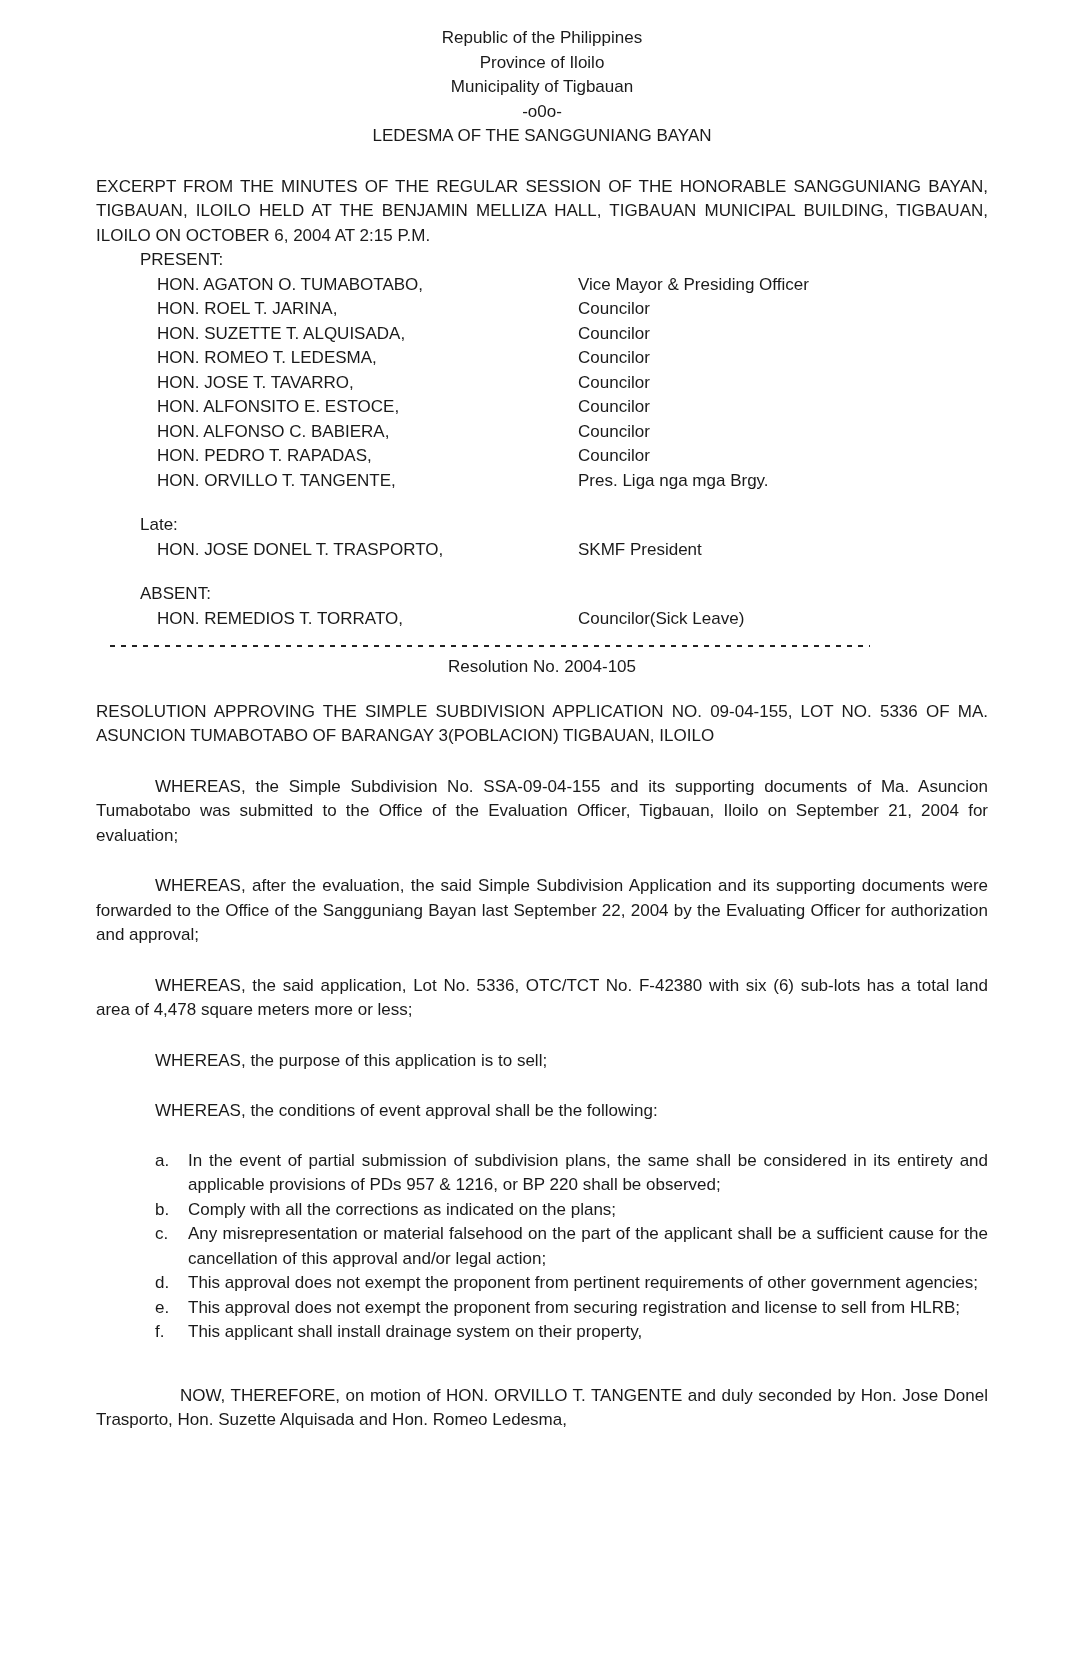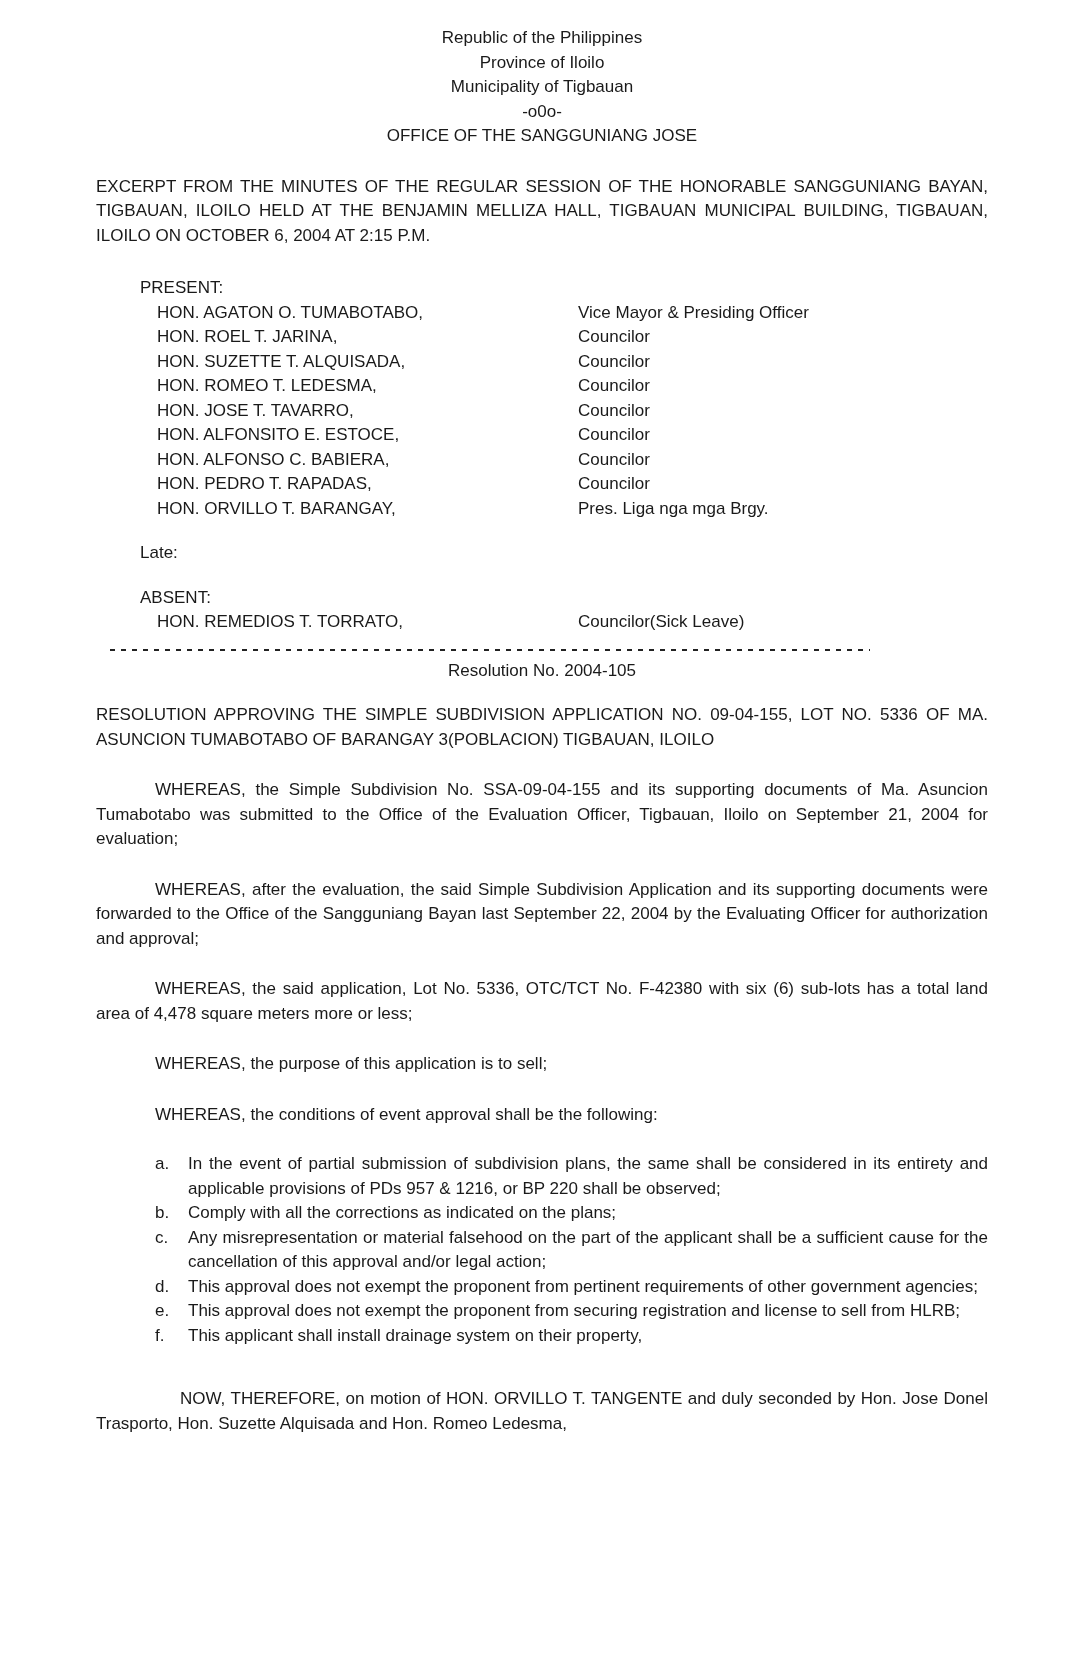--- a/index.html
+++ b/index.html
@@ -13,21 +13,21 @@
     line-height: 24.5px;
     color: #1a1a1a;
     -webkit-font-smoothing: antialiased;
   }
   .page { width: 1088px; height: 1664px; padding: 26px 100px 40px 96px; background: #ffffff; border-radius: 30px; }
   .center { text-align: center; }
   .justify { text-align: justify; }
 
   .excerpt { margin-top: 26px; }
 
-  .present-section { margin-top: 28px; }
+  .present-section { }
   .late-section   { margin-top: 20px; }
   .absent-section { margin-top: 20px; }
   .section-label  { padding-left: 44px; }
 
   .attendance-row { display: flex; padding-left: 61px; }
   .attendance-row .name { width: 421px; flex: none; }
   .attendance-row .position { flex: 1; }
 
   .dashes {
     margin: 14px 0 0 14px;
@@ -51,21 +51,21 @@
 </head>
 <body>
 
 <div class="page">
 
   <div class="center">
     <div>Republic of the Philippines</div>
     <div>Province of Iloilo</div>
     <div>Municipality of Tigbauan</div>
     <div>-o0o-</div>
-    <div>OFFICE OF THE SANGGUNIANG JOSE</div>
+    <div>LEDESMA OF THE SANGGUNIANG BAYAN</div>
   </div>
 
   <p class="excerpt justify">EXCERPT FROM THE MINUTES OF THE REGULAR SESSION OF THE HONORABLE SANGGUNIANG BAYAN, TIGBAUAN, ILOILO HELD AT THE BENJAMIN MELLIZA HALL, TIGBAUAN MUNICIPAL BUILDING, TIGBAUAN, ILOILO ON OCTOBER 6, 2004 AT 2:15 P.M.</p>
 
   <div class="present-section">
     <div class="section-label">PRESENT:</div>
     <div class="attendance-row">
       <span class="name">HON.  AGATON O. TUMABOTABO,</span>
       <span class="position">Vice Mayor &amp; Presiding Officer</span>
     </div>
@@ -91,27 +91,31 @@
     </div>
     <div class="attendance-row">
       <span class="name">HON. ALFONSO C. BABIERA,</span>
       <span class="position">Councilor</span>
     </div>
     <div class="attendance-row">
       <span class="name">HON. PEDRO T. RAPADAS,</span>
       <span class="position">Councilor</span>
     </div>
     <div class="attendance-row">
-      <span class="name">HON. ORVILLO T. BARANGAY,</span>
+      <span class="name">HON. ORVILLO T. TANGENTE,</span>
       <span class="position">Pres. Liga nga mga Brgy.</span>
     </div>
   </div>
 
   <div class="late-section">
     <div class="section-label">Late:</div>
+    <div class="attendance-row">
+      <span class="name">HON. JOSE DONEL T. TRASPORTO,</span>
+      <span class="position">SKMF President</span>
+    </div>
   </div>
 
   <div class="absent-section">
     <div class="section-label">ABSENT:</div>
     <div class="attendance-row">
       <span class="name">HON. REMEDIOS T. TORRATO,</span>
       <span class="position">Councilor(Sick Leave)</span>
     </div>
   </div>
 

